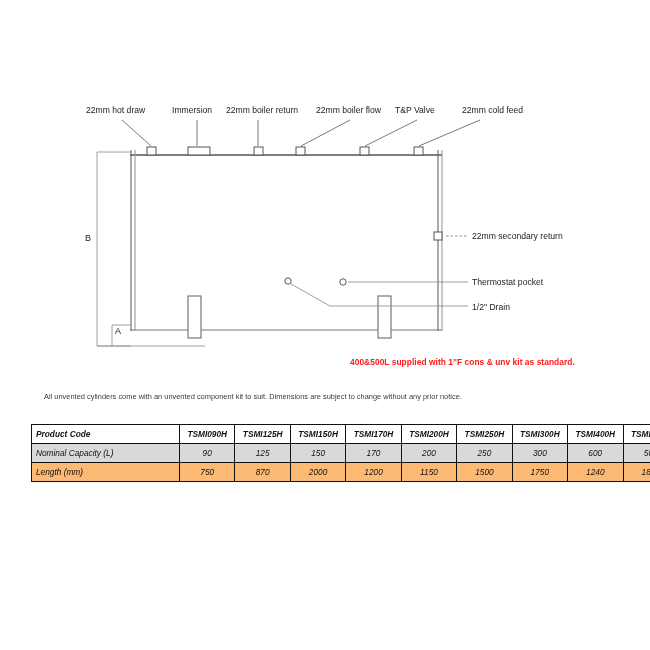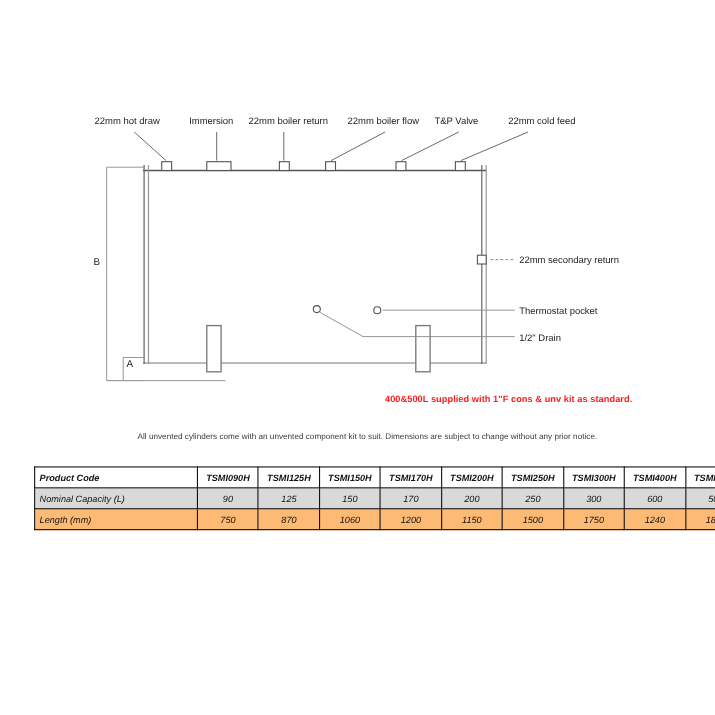--- a/index.html
+++ b/index.html
@@ -58,21 +58,20 @@
   
   #disclaimer {
     position: absolute;
     left: 44px;
     top: 392px;
     width: 580px;
     font-size: 7.4px;
     color: #3a3a3a;
     letter-spacing: 0.02px;
     white-space: nowrap;
-    text-align: center;
   }
 
   
   #spec-table-wrap {
     position: absolute;
     left: 31px;
     top: 424px;
     width: 587px;
   }
   table.spec {
@@ -232,21 +231,21 @@
           <td class="col">200</td>
           <td class="col">250</td>
           <td class="col">300</td>
           <td class="col">600</td>
           <td class="col">500</td>
         </tr>
         <tr class="plain">
           <td class="rowlabel">Length (mm)</td>
           <td class="col">750</td>
           <td class="col">870</td>
-          <td class="col">1060</td>
+          <td class="col">2000</td>
           <td class="col">1200</td>
           <td class="col">1150</td>
           <td class="col">1500</td>
           <td class="col">1750</td>
           <td class="col">1240</td>
           <td class="col">1835</td>
         </tr>
       </tbody>
     </table>
   </div>

